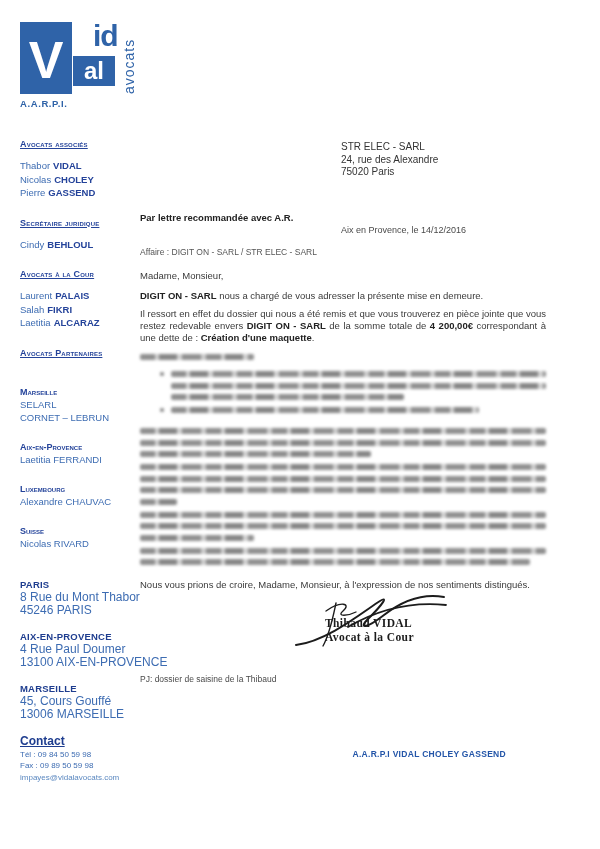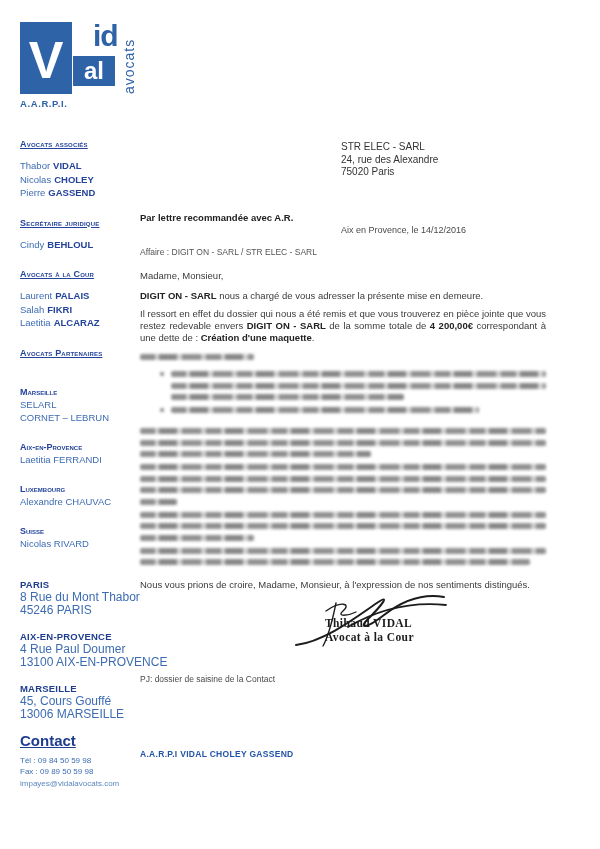--- a/index.html
+++ b/index.html
@@ -32,21 +32,21 @@
   .partner{margin-bottom:17px;}
   .partner-city{color:#24439A;font-weight:bold;font-size:9px;font-variant:small-caps;line-height:12px;}
   .partner-line{color:#3D6CB2;font-size:9.5px;line-height:13px;white-space:nowrap;}
 
   .offices{margin-top:29px;}
   .office{margin-bottom:14px;}
   .office-city{color:#1E3D8F;font-weight:bold;font-size:9.5px;line-height:12px;letter-spacing:0.2px;}
   .office-line{color:#3D6CB2;font-size:12px;line-height:13px;white-space:nowrap;}
 
   .contact{margin-top:14px;}
-  .contact-header{color:#1E3D8F;font-weight:bold;font-size:15px;text-decoration:underline;line-height:12px;margin-bottom:8px;}
+  .contact-header{color:#1E3D8F;font-weight:bold;font-size:12px;text-decoration:underline;line-height:12px;margin-bottom:2px;}
   .contact-line{color:#3D6CB2;font-size:8px;line-height:11.5px;white-space:nowrap;}
   .contact-line.email{color:#5B88C0;}
 
   
   .content{position:absolute;left:140px;top:0;width:406px;color:#3A3A3A;font-size:9.5px;line-height:12px;}
   .recipient{margin-top:141px;margin-left:201px;font-size:10px;line-height:12.5px;color:#333;}
   .delivery{margin-top:33px;font-weight:bold;color:#222;font-size:9.5px;}
   .dateline{margin-left:201px;color:#4a4a4a;font-size:9px;}
   .refs{margin-top:11px;color:#555;font-size:8.5px;line-height:11.5px;}
   .titlebox{margin-top:8px;border:1px solid #3f3f3f;text-align:center;font-weight:bold;font-size:11.5px;color:#1b1b1b;padding:3px 2px;letter-spacing:0.2px;}
@@ -63,21 +63,21 @@
   .bullet-item{display:flex;margin-top:1px;}
   .bullet-dot{width:4px;height:4px;border-radius:50%;background:#7d7d7d;margin:1px 7px 0 0;flex:0 0 auto;}
   .bullet-lines{flex:1;}
   .redacted-para{margin-top:7px;}
 
   .closing{margin-top:14px;}
   .signature{position:relative;height:64px;margin-top:6px;}
   .sig-typed{position:absolute;left:185px;top:20px;font-family:"Liberation Serif", serif;font-weight:bold;color:#1c1c1c;font-size:11.5px;line-height:13.5px;letter-spacing:0.4px;}
   .sig-svg{position:absolute;left:150px;top:-8px;}
   .pj{margin-top:12px;color:#4a4a4a;font-size:8.5px;}
-  .doc-footer{margin-top:63px;text-align:left;padding-right:40px;color:#2355A8;font-weight:bold;font-size:8.5px;letter-spacing:0.3px;}
+  .doc-footer{margin-top:63px;text-align:right;padding-right:40px;color:#2355A8;font-weight:bold;font-size:8.5px;letter-spacing:0.3px;}
 </style>
 </head>
 <body>
 
 <div class="page">
 
   <aside class="sidebar">
 
     <div class="logo">
       <div class="logo-row">
@@ -233,17 +233,17 @@
         <path d="M58 38 C82 24 116 12 156 16" stroke="#1c1c1c" stroke-width="1.8" fill="none" stroke-linecap="round"></path>
         <path d="M46 14 C43 28 40 44 33 57" stroke="#1c1c1c" stroke-width="1.4" fill="none" stroke-linecap="round"></path>
         <path d="M36 22 C50 12 62 14 53 22 C46 28 58 27 66 23" stroke="#1c1c1c" stroke-width="1.3" fill="none" stroke-linecap="round"></path>
       </svg>
       <div class="sig-typed">
         <div>Thibaud VIDAL</div>
         <div>Avocat à la Cour</div>
       </div>
     </div>
 
-    <div class="pj">PJ: dossier de saisine de la Contact</div>
+    <div class="pj">PJ: dossier de saisine de la Thibaud</div>
 
     <div class="doc-footer">A.A.R.P.I VIDAL CHOLEY GASSEND</div>
   </main>
 </div>
 
 </body></html>

